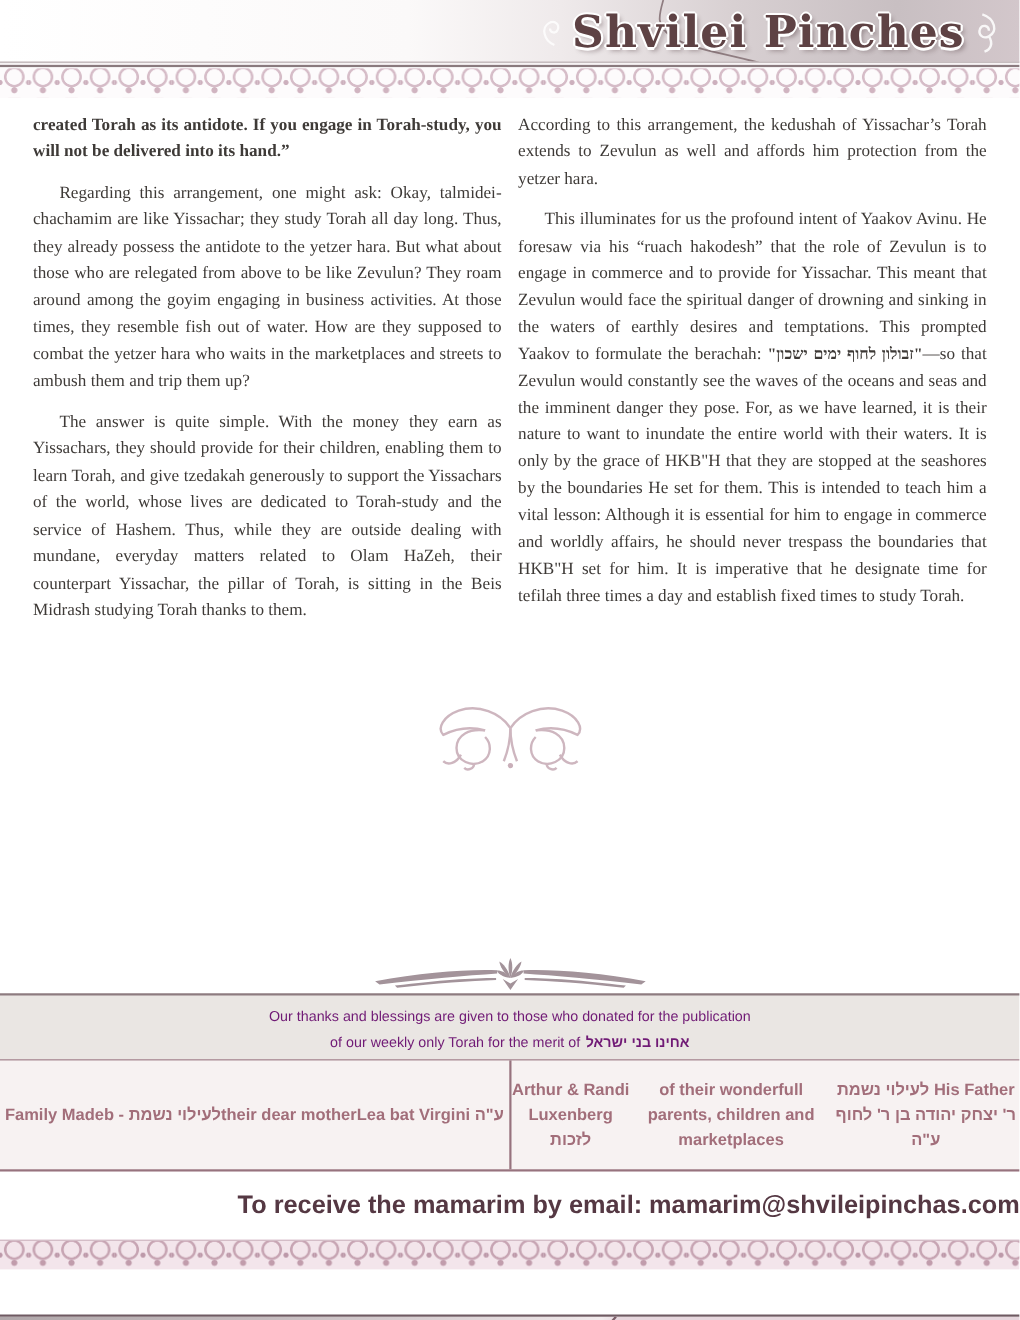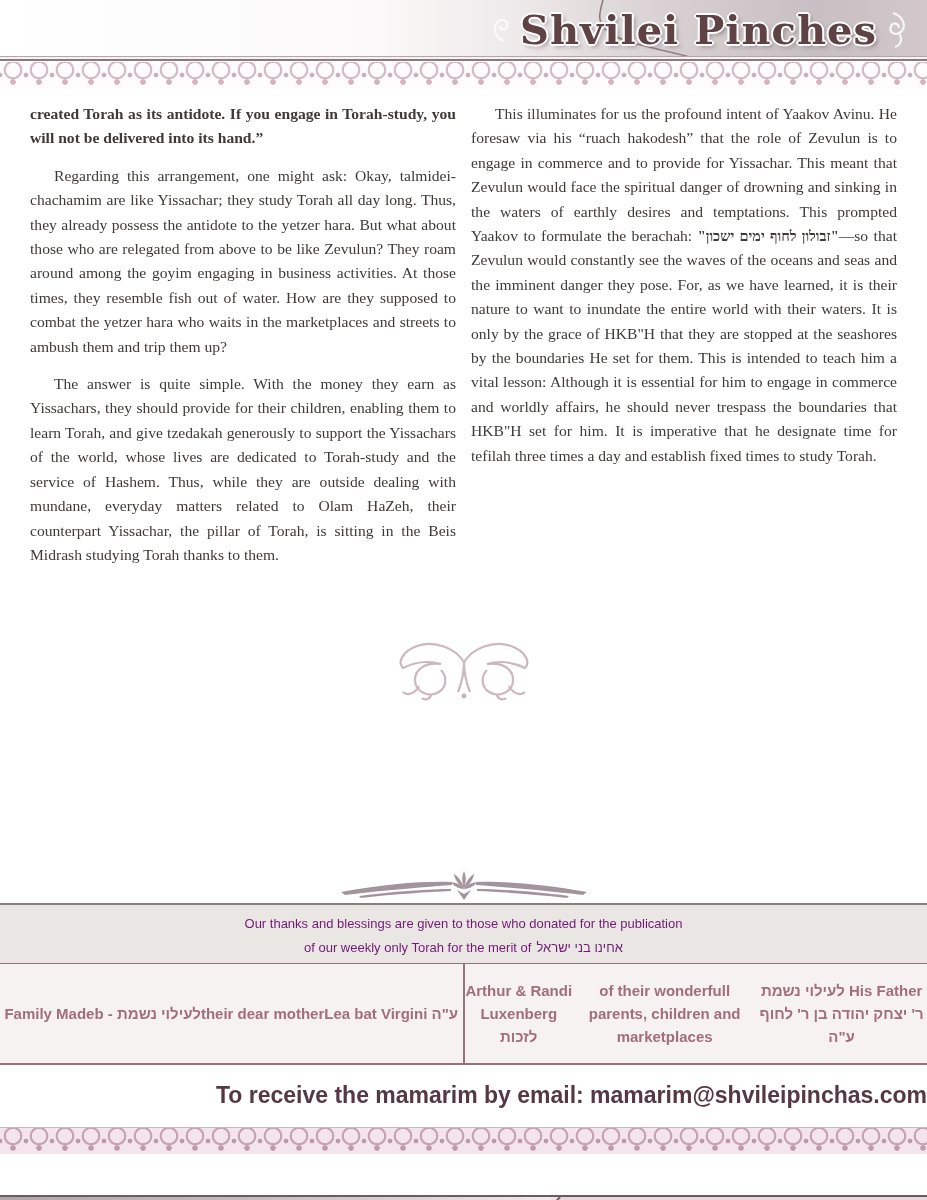--- a/index.html
+++ b/index.html
@@ -66,21 +66,21 @@
   .mid-ornament{position:absolute;top:638px;left:50%;transform:translateX(-50%);}
   
   .divider-ornament{position:absolute;top:870px;left:50%;transform:translateX(-50%);}
   .thanks-bar{
     position:absolute;top:903px;left:0;width:927px;height:60px;box-sizing:border-box;
     background:#eae6e3;border-top:2px solid #8d7b80;
     text-align:center;padding-top:7px;
     font-family:"Liberation Sans","DejaVu Sans",sans-serif;
     font-size:13px;color:#701a75;line-height:24px;
   }
-  .heb-bold{font-weight:400;margin-left:5px;}
+  .heb-bold{font-weight:700;margin-left:5px;}
   .donors{
     position:absolute;top:963px;left:0;width:927px;height:102px;box-sizing:border-box;
     background:#f7f2f2;border-top:1px solid #97737e;border-bottom:2px solid #97737e;
     display:flex;
   }
   .donor-box{
     flex:1 1 0;display:flex;flex-direction:row;justify-content:center;align-items:center;
     font-family:"Liberation Sans","DejaVu Sans",sans-serif;
     font-weight:700;font-size:15px;line-height:23px;color:#a26e7a;text-align:center;
   }
@@ -129,20 +129,21 @@
   <div class="top-rules"></div>
   <div class="lace lace-top"></div>
 
   <div class="columns">
     <div class="col">
         <p class="para"><span class="seg-bold">created Torah as its antidote.  If you engage in Torah-study, you will not be delivered into its hand.”</span></p>
         <p class="para indent"><span class="seg-normal">Regarding this arrangement, one might ask: Okay, talmidei-chachamim are like Yissachar; they study Torah all day long.  Thus, they already possess the antidote to the yetzer hara.  But what about those who are relegated from above to be like Zevulun?  They roam around among the goyim engaging in business activities.  At those times, they resemble fish out of water.  How are they supposed to combat the yetzer hara who waits in the marketplaces and streets to ambush them and trip them up?</span></p>
         <p class="para indent"><span class="seg-normal">The answer is quite simple.  With the money they earn as Yissachars, they should provide for their children, enabling them to learn Torah, and give tzedakah generously to support the Yissachars of the world, whose lives are dedicated to Torah-study and the service of Hashem.  Thus, while they are outside dealing with mundane, everyday matters related to Olam HaZeh, their counterpart Yissachar, the pillar of Torah, is sitting in the Beis Midrash studying Torah thanks to them.</span></p>
       </div>
     <div class="col">
+        <p class="para"><span class="seg-normal">According to this arrangement, the kedushah of Yissachar’s Torah extends to Zevulun as well and affords him protection from the yetzer hara.</span></p>
         <p class="para indent"><span class="seg-normal">This illuminates for us the profound intent of Yaakov Avinu.  He foresaw via his “ruach hakodesh” that the role of Zevulun is to engage in commerce and to provide for Yissachar.  This meant that Zevulun would face the spiritual danger of drowning and sinking in the waters of earthly desires and temptations.  This prompted Yaakov to formulate the berachah: </span><span class="seg-hebrew">"זבולון לחוף ימים ישכון"</span><span class="seg-normal">—so that Zevulun would constantly see the waves of the oceans and seas and the imminent danger they pose.  For, as we have learned, it is their nature to want to inundate the entire world with their waters.  It is only by the grace of HKB"H that they are stopped at the seashores by the boundaries He set for them.  This is intended to teach him a vital lesson: Although it is essential for him to engage in commerce and worldly affairs, he should never trespass the boundaries that HKB"H set for him.  It is imperative that he designate time for tefilah three times a day and establish fixed times to study Torah.</span></p>
       </div>
   </div>
 
   <div class="mid-ornament">
     <svg width="150" height="64" viewBox="0 0 150 64">
       <g stroke="#c9afb9" stroke-width="2.2" fill="none" opacity="0.9">
         <path d="M75,24 C66,10 46,2 28,8 C14,13 8,24 14,30 C26,24 38,22 52,26"></path>
         <path d="M52,26 C38,24 26,30 26,42 C26,54 40,60 50,54 C58,49 58,38 52,32"></path>
         <path d="M30,48 C26,56 18,58 14,54"></path>

